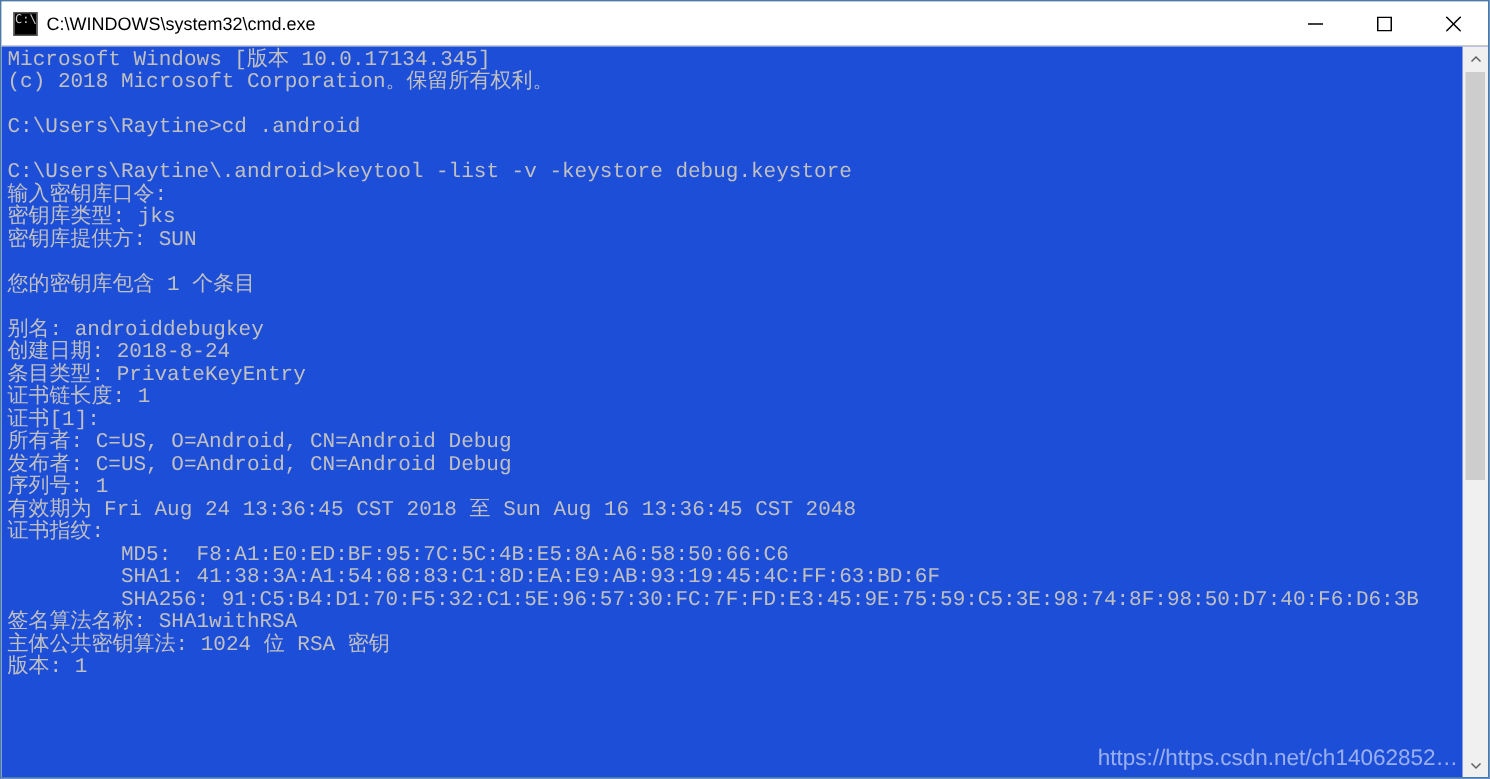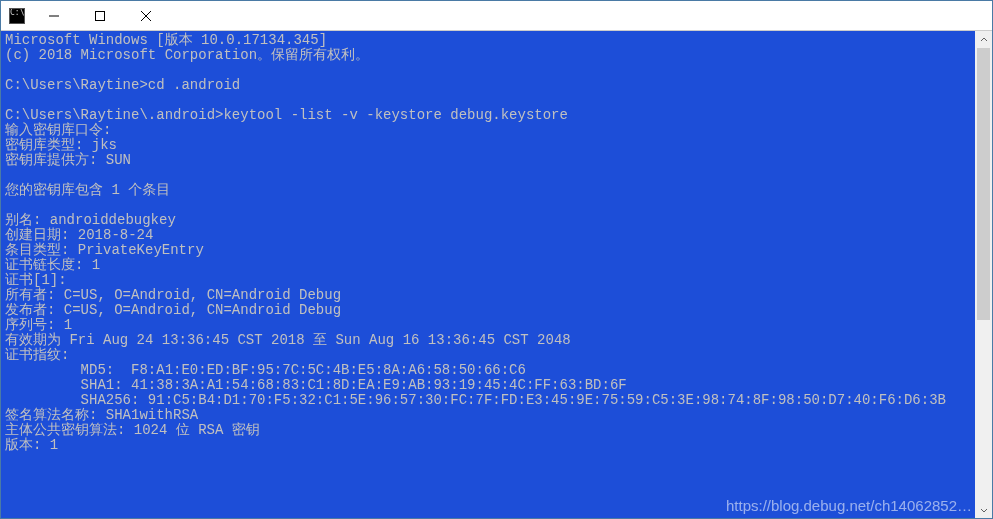--- a/index.html
+++ b/index.html
@@ -86,20 +86,21 @@
     font-family: Arial, sans-serif;
     font-size: 15px;
     pointer-events: none;
   }
 </style>
 </head>
 <body>
 
 <div class="titlebar">
   <div class="app-icon">C:\.</div>
+  <div class="title-text">C:\WINDOWS\system32\cmd.exe</div>
   <div class="win-controls">
     <div class="win-btn">
       <svg viewBox="0 0 10 10">
           <line x1="0" y1="5" x2="10" y2="5"></line>
         </svg>
     </div>
     <div class="win-btn">
       <svg viewBox="0 0 10 10">
           <rect x="0.5" y="0.5" width="9" height="9"></rect>
         </svg>
@@ -152,13 +153,13 @@
   <div class="sb-track">
     <div class="sb-thumb"></div>
   </div>
   <div class="sb-btn sb-down">
     <svg width="8" height="8" viewBox="0 0 8 8">
         <polyline points="1,3 4,6 7,3" fill="none" stroke="#606060" stroke-width="1"></polyline>
       </svg>
   </div>
 </div>
 
-<div class="watermark">https://blog.debug.net/ch14062852…</div>
+<div class="watermark">https://https.csdn.net/ch14062852…</div>
 
 </body></html>

